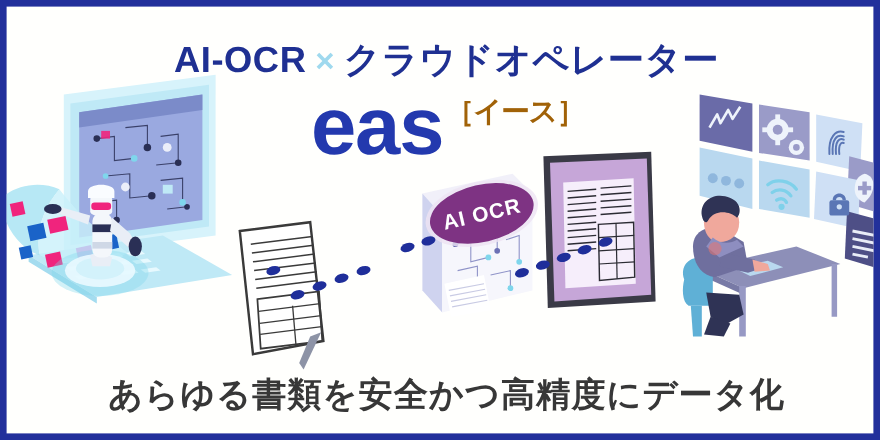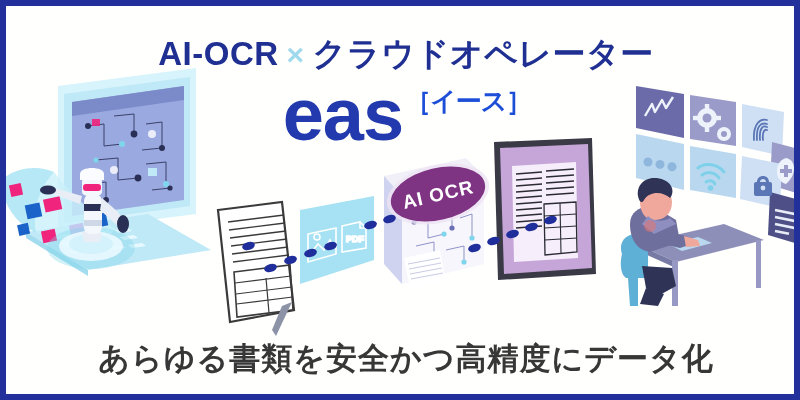--- a/index.html
+++ b/index.html
@@ -14,21 +14,21 @@
   
   .headline{position:absolute;left:0;top:26px;width:800px;text-align:center;
             font-size:33px;font-weight:bold;letter-spacing:.5px;
             color:#1f3092;white-space:nowrap;z-index:40;}
   .headline .x{color:#9fd9ee;font-size:30px;padding:0 8px;font-weight:bold;}
 
   .logo-row{position:absolute;left:0;top:72px;width:800px;text-align:center;
             z-index:40;white-space:nowrap;}
   .logo-main{font-size:74px;font-weight:bold;color:#2339ae;
              letter-spacing:-1px;line-height:74px;vertical-align:middle;text-align:center;}
-  .logo-sub{font-size:26px;font-weight:bold;color:#1d4ed8;
+  .logo-sub{font-size:26px;font-weight:bold;color:#a16207;
             vertical-align:middle;position:relative;top:-14px;left:2px;
             letter-spacing:-1px;}
 
   .tagline{position:absolute;left:0;top:332px;width:800px;text-align:center;
            font-size:31px;font-weight:bold;color:#373737;
            letter-spacing:1px;white-space:nowrap;z-index:40;}
 
   
   .art{position:absolute;z-index:10;}
   svg{display:block;overflow:visible;}
@@ -143,33 +143,20 @@
         <line x1="33" y1="85" x2="89" y2="78"></line>
         <line x1="34" y1="96" x2="90" y2="89"></line>
         <line x1="34.5" y1="106" x2="90.5" y2="99"></line>
         <line x1="64" y1="80" x2="67" y2="115"></line>
       </g>
 
       <polygon points="80,108 90,104 74,138 70,132" fill="#8d93a6"></polygon>
     </svg>
   </div>
 
-  <div class="art" style="left:290px;top:186px;width:110px;height:110px;">
-    <svg width="110" height="110" viewBox="0 0 110 110">
-      <polygon points="4,18 78,4 78,68 4,92" fill="#a6e2f4"></polygon>
-      <g stroke="#ffffff" stroke-width="1.6" fill="none">
-        <polygon points="12,42 40,36 40,62 12,70"></polygon>
-        <path d="M14,62 L22,52 L28,58 L34,48 L38,56"></path>
-        <circle cx="21" cy="45" r="3"></circle>
-        <polygon points="46,34 64,30 70,36 70,56 46,60"></polygon>
-        <path d="M64,30 L64,36 L70,36"></path>
-        <text x="50" y="50" font-size="9" fill="#ffffff" font-family="Liberation Sans, sans-serif" font-weight="bold">PDF</text>
-      </g>
-    </svg>
-  </div>
 
   <div class="art" style="left:368px;top:140px;width:130px;height:145px;">
     <svg width="130" height="145" viewBox="0 0 130 145">
       <polygon points="10,30 92,12 110,30 28,50" fill="#e8e6f7" opacity=".6"></polygon>
       <polygon points="10,30 10,118 28,138 28,50" fill="#cfd3ef"></polygon>
       <polygon points="28,50 110,30 110,118 28,138" fill="#f6f6fc"></polygon>
 
       <g stroke="#8f93c8" stroke-width="1" fill="none">
         <path d="M40,76 L54,72 L54,92 L70,88"></path>
         <path d="M62,66 L78,62 L78,82"></path>

